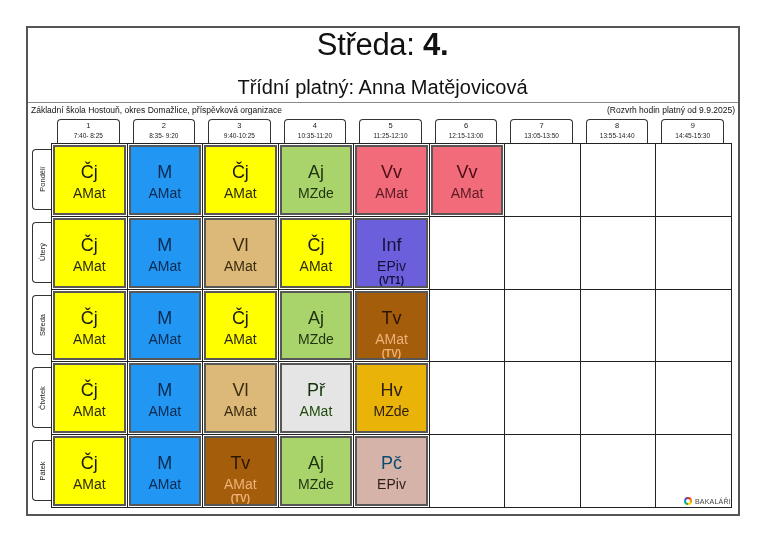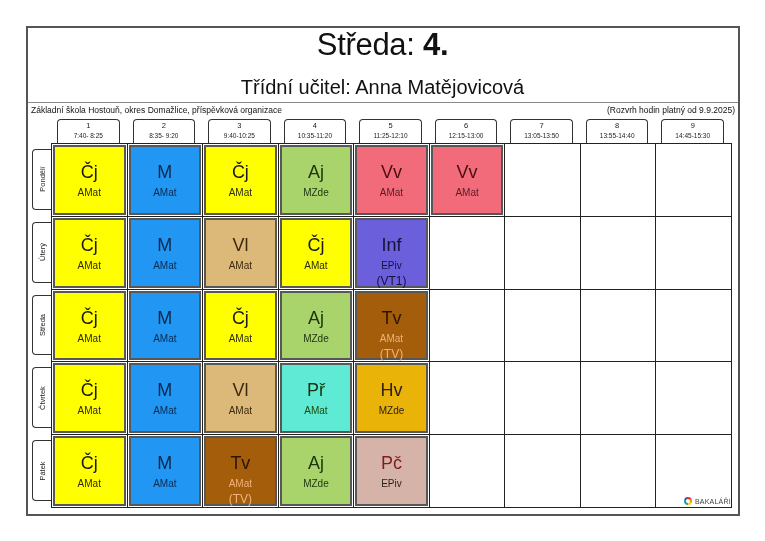--- a/index.html
+++ b/index.html
@@ -25,38 +25,38 @@
              border-radius: 4px 0 0 4px; box-sizing: border-box; background: #fff; }
   .day-tab span { position: absolute; left: 50%; top: 50%; transform: translate(-50%, -50%) rotate(-90deg);
                   font-size: 7.5px; white-space: nowrap; color: #222; }
   #grid { position: absolute; left: 51px; top: 143px; width: 681px; height: 365px; box-sizing: border-box;
           border-top: 1px solid #222; border-left: 1px solid #222;
           display: grid; grid-template-columns: repeat(9, 1fr); grid-template-rows: repeat(5, 1fr); }
   .cell { position: relative; border-right: 1px solid #222; border-bottom: 1px solid #222; box-sizing: border-box; background: #fff; }
   .lesson { position: absolute; left: 1px; top: 1px; right: 1px; bottom: 1px; border: 2px solid #575757;
             box-sizing: border-box; text-align: center; }
   .subj { position: absolute; left: 0; right: 0; top: 13px; font-size: 18px; line-height: 24px; }
-  .teach { position: absolute; left: 0; right: 0; top: 39px; font-size: 10px; line-height: 14px; }
-  .room { position: absolute; left: 0; right: 0; top: 55px; font-size: 12px; line-height: 12px; }
+  .teach { position: absolute; left: 0; right: 0; top: 39px; font-size: 14px; line-height: 14px; }
+  .room { position: absolute; left: 0; right: 0; top: 55px; font-size: 10px; line-height: 12px; font-weight: bold; }
   .logo { position: absolute; left: 684px; top: 496px; height: 10px; display: flex; align-items: center; gap: 3px; }
   .logo-icon { width: 8px; height: 8px; border-radius: 50%; box-sizing: border-box;
                background: conic-gradient(#e6332a 0 16%, #f39200 16% 33%, #ffd500 33% 50%, #3aaa35 50% 66%, #00a0e3 66% 83%, #7b3f98 83% 100%); }
   .logo-icon::after { content: ""; display: block; width: 4px; height: 4px; margin: 2px; border-radius: 50%; background: #fff; }
   .logo-text { font-size: 7px; color: #444; letter-spacing: 0.2px; }
 </style>
 </head>
 <body>
 
 <div class="frame"></div>
 
 <div class="title">
   <span>Středa:</span>
   <b>4.</b>
 </div>
-<div class="subtitle">Třídní učitel: Anna Matějovicová</div>
+<div class="subtitle">Třídní platný: Anna Matějovicová</div>
 <div class="sep"></div>
 <div class="school">Základní škola Hostouň, okres Domažlice, příspěvková organizace</div>
 <div class="validity">(Rozvrh hodin platný od 9.9.2025)</div>
 
 <div id="period-header">
     <div class="period-tab" style="left: 6px; width: 62.5556px;">
       <div class="pnum">1</div>
       <div class="ptime">7:40- 8:25</div>
     </div>
     <div class="period-tab" style="left: 81.5556px; width: 62.5556px;">
@@ -231,21 +231,21 @@
         <div class="teach" style="color:#0d2a4d">AMat</div>
       </div>
     </div>
     <div class="cell">
       <div class="lesson" style="background:#dcb978">
         <div class="subj" style="color:#3a2a10">Vl</div>
         <div class="teach" style="color:#3a2a10">AMat</div>
       </div>
     </div>
     <div class="cell">
-      <div class="lesson" style="background:#5eead4">
+      <div class="lesson" style="background:#e5e5e5">
         <div class="subj" style="color:#15330a">Př</div>
         <div class="teach" style="color:#1e4a08">AMat</div>
       </div>
     </div>
     <div class="cell">
       <div class="lesson" style="background:#eab308">
         <div class="subj" style="color:#2e2014">Hv</div>
         <div class="teach" style="color:#2e2014">MZde</div>
       </div>
     </div>
@@ -273,21 +273,21 @@
       </div>
     </div>
     <div class="cell">
       <div class="lesson" style="background:#a9d46b">
         <div class="subj" style="color:#1e3310">Aj</div>
         <div class="teach" style="color:#1e3310">MZde</div>
       </div>
     </div>
     <div class="cell">
       <div class="lesson" style="background:#d6b3a8">
-        <div class="subj" style="color:#7f1d1d">Pč</div>
+        <div class="subj" style="color:#0c4a6e">Pč</div>
         <div class="teach" style="color:#2e1e1a">EPiv</div>
       </div>
     </div>
     <div class="cell"></div>
     <div class="cell"></div>
     <div class="cell"></div>
     <div class="cell"></div>
   </div>
 
 <div class="logo">

